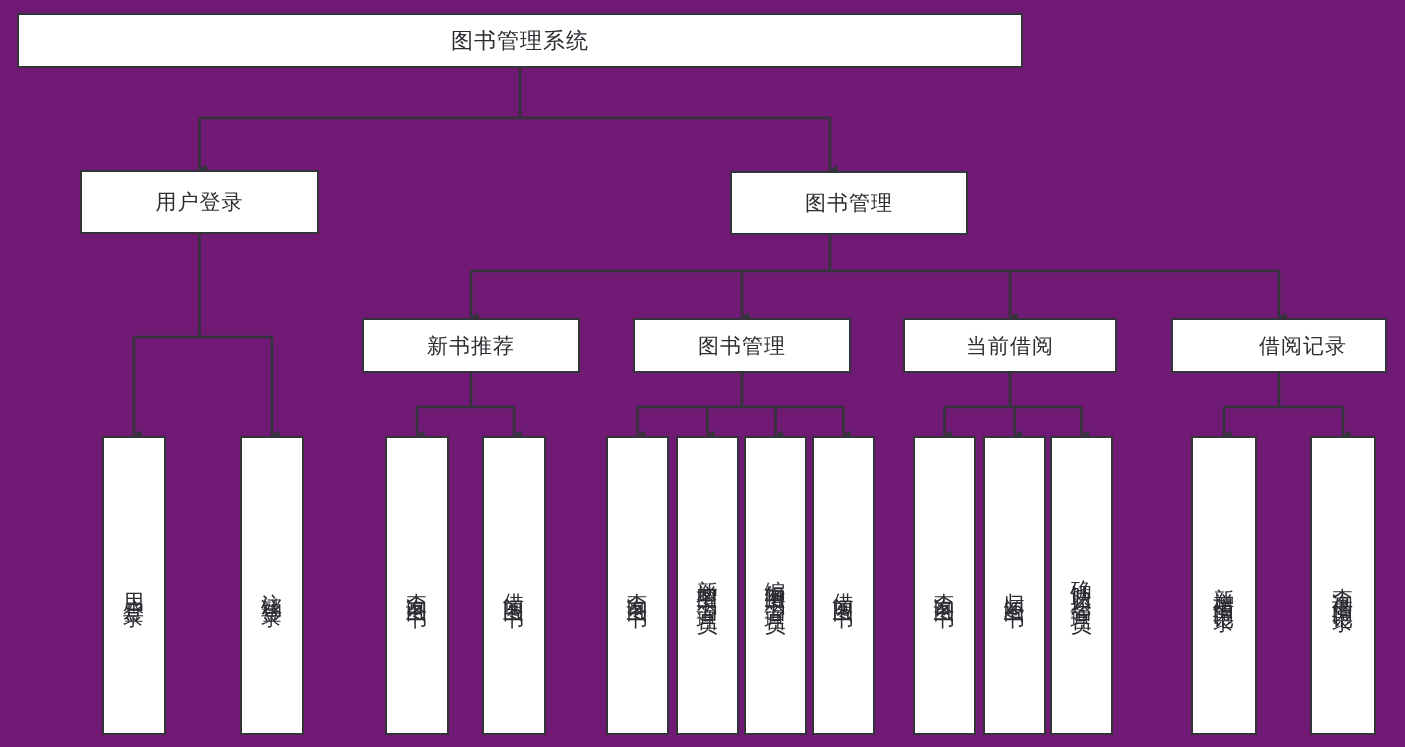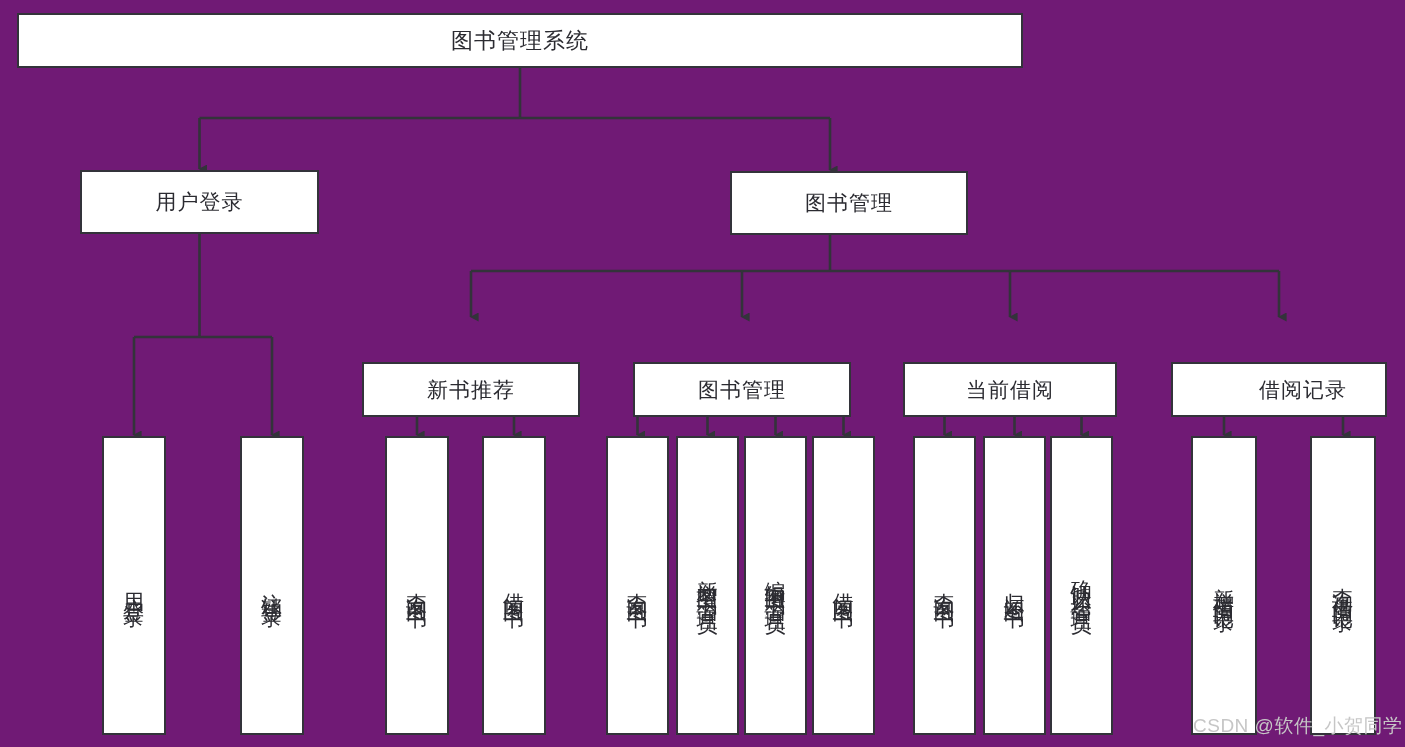--- a/index.html
+++ b/index.html
@@ -40,21 +40,20 @@
     font-size: 22px;
     letter-spacing: 1px;
   }
   .node.level-1 {
     font-size: 21px;
     letter-spacing: 1px;
   }
   .node.level-2 {
     font-size: 21px;
     letter-spacing: 1px;
-    margin-top: 44px;
   }
   .node.leaf {
     font-size: 21px;
     align-items: center;
     justify-content: center;
     padding: 4px 2px;
   }
   .node.leaf .vlabel {
     writing-mode: vertical-rl;
     text-orientation: upright;
@@ -183,15 +182,14 @@
         <span class="vlabel">确认归还（管理员）</span>
       </div>
       <div class="node level-3 leaf" style="left: 1191px; top: 436px; width: 66px; height: 299px;">
         <span class="vlabel">新增借阅记录</span>
       </div>
       <div class="node level-3 leaf" style="left: 1310px; top: 436px; width: 66px; height: 299px;">
         <span class="vlabel">查询借阅记录</span>
       </div>
     </div>
 
-  <div id="watermark">CSDN @软件_小贺同学</div>
 
 </div>
 
 </body></html>

